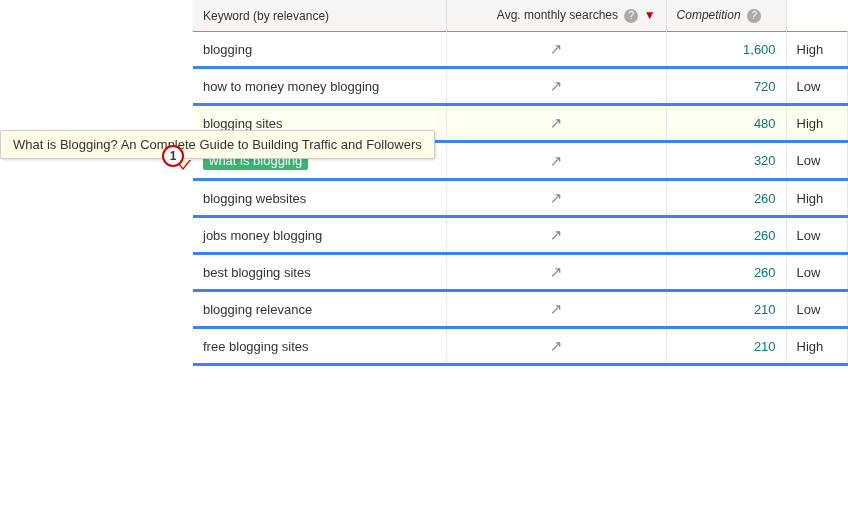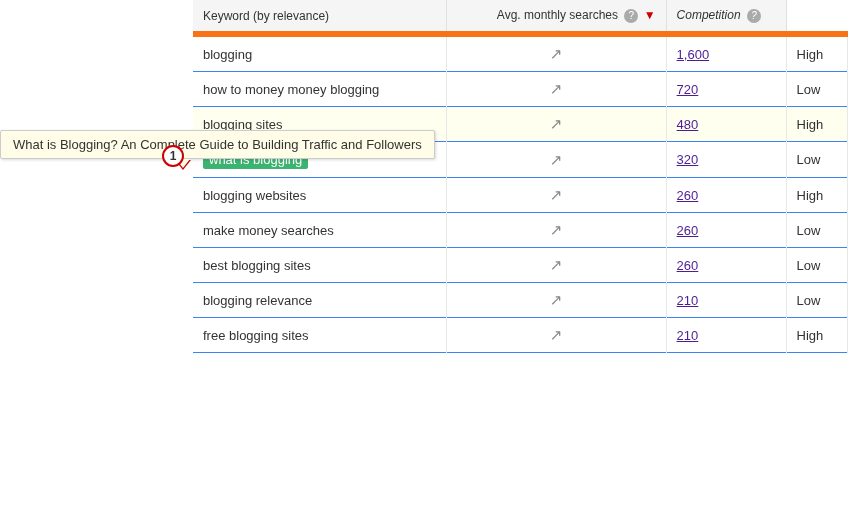--- a/index.html
+++ b/index.html
@@ -31,21 +31,21 @@
       overflow: hidden;
     }
 
     table {
       width: 100%;
       border-collapse: collapse;
     }
 
     thead tr {
       background: #f5f5f5;
-      border-bottom: 6px solid #f97316;
+      border-bottom: 1px solid #f97316;
     }
 
     thead th {
       padding: 8px 10px;
       text-align: left;
       font-weight: normal;
       font-size: 12px;
       color: #333;
       border-right: 1px solid #e0e0e0;
       white-space: nowrap;
@@ -70,37 +70,37 @@
     }
 
     thead th .sort-arrow {
       display: inline-block;
       color: #c00;
       font-size: 12px;
       margin-left: 2px;
     }
 
     tbody tr {
-      border-bottom: 1px solid #3b82f6;
+      border-bottom: 3px solid #3b82f6;
     }
 
     tbody tr.highlighted {
       background: #fffff0;
       padding-left: 24px;
     }
 
     tbody td {
       padding: 8px 10px;
       color: #333;
       border-right: 1px solid #e8e8e8;
     }
 
     tbody td.number {
-      color: #4c1d95;
-      text-decoration: underline;
+      text-align: right;
+      color: #0f766e;
     }
 
     tbody td.trend {
       text-align: center;
       color: #888;
       font-size: 14px;
     }
 
     .keyword-highlighted {
       background: #3cb371;
@@ -229,21 +229,21 @@
           <td class="number">320</td>
           <td>Low</td>
         </tr>
         <tr>
           <td>blogging websites</td>
           <td class="trend"><span style="font-size:15px;color:#888;">↗</span></td>
           <td class="number">260</td>
           <td>High</td>
         </tr>
         <tr>
-          <td>make money searches</td>
+          <td>jobs money blogging</td>
           <td class="trend"><span style="font-size:15px;color:#888;">↗</span></td>
           <td class="number">260</td>
           <td>Low</td>
         </tr>
         <tr>
           <td>best blogging sites</td>
           <td class="trend"><span style="font-size:15px;color:#888;">↗</span></td>
           <td class="number">260</td>
           <td>Low</td>
         </tr>

